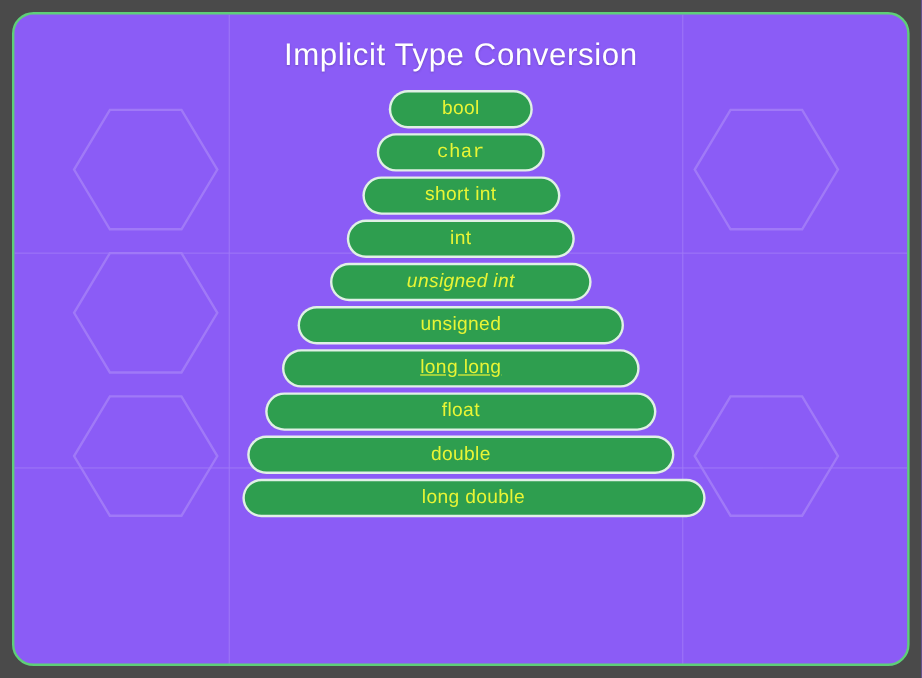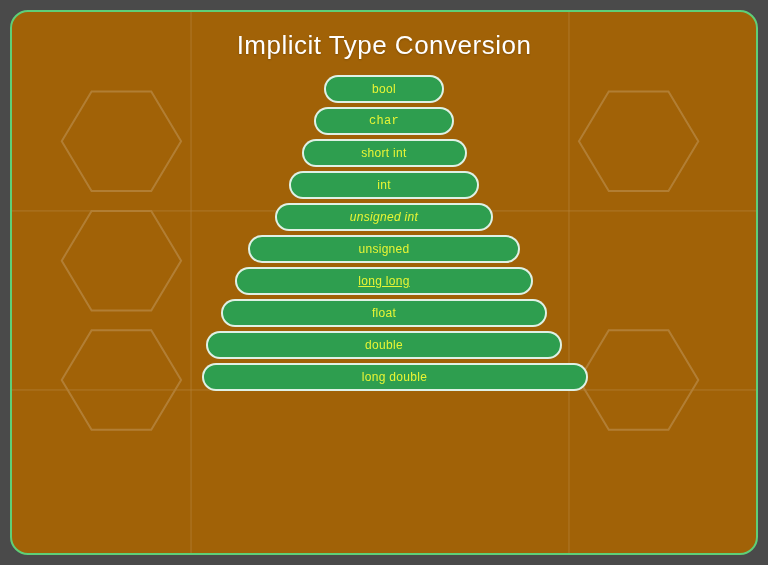--- a/index.html
+++ b/index.html
@@ -10,21 +10,21 @@
       display: flex;
       align-items: center;
       justify-content: center;
       background: #4a4a4a;
       font-family: 'Segoe UI', Arial, sans-serif;
     }
 
     .outer-card {
       width: 748px;
       height: 545px;
-      background: #a16207;
+      background: #8b5cf6;
       border-radius: 18px;
       border: 2.5px solid #5ecf78;
       position: relative;
       overflow: hidden;
       display: flex;
       flex-direction: column;
       align-items: center;
       padding: 18px 20px 18px 20px;
     }
 
@@ -53,21 +53,21 @@
       gap: 4px;
       z-index: 1;
       width: 100%;
     }
 
     .type-item {
       background: #2e9e4f;
       border: 2px solid rgba(255,255,255,0.85);
       border-radius: 20px;
       color: #e8f535;
-      font-size: 12px;
+      font-size: 16px;
       font-weight: 400;
       text-align: center;
       padding: 5px 0;
       letter-spacing: 0.3px;
     }
   </style>
 </head>
 <body>
 
 <div class="outer-card">

